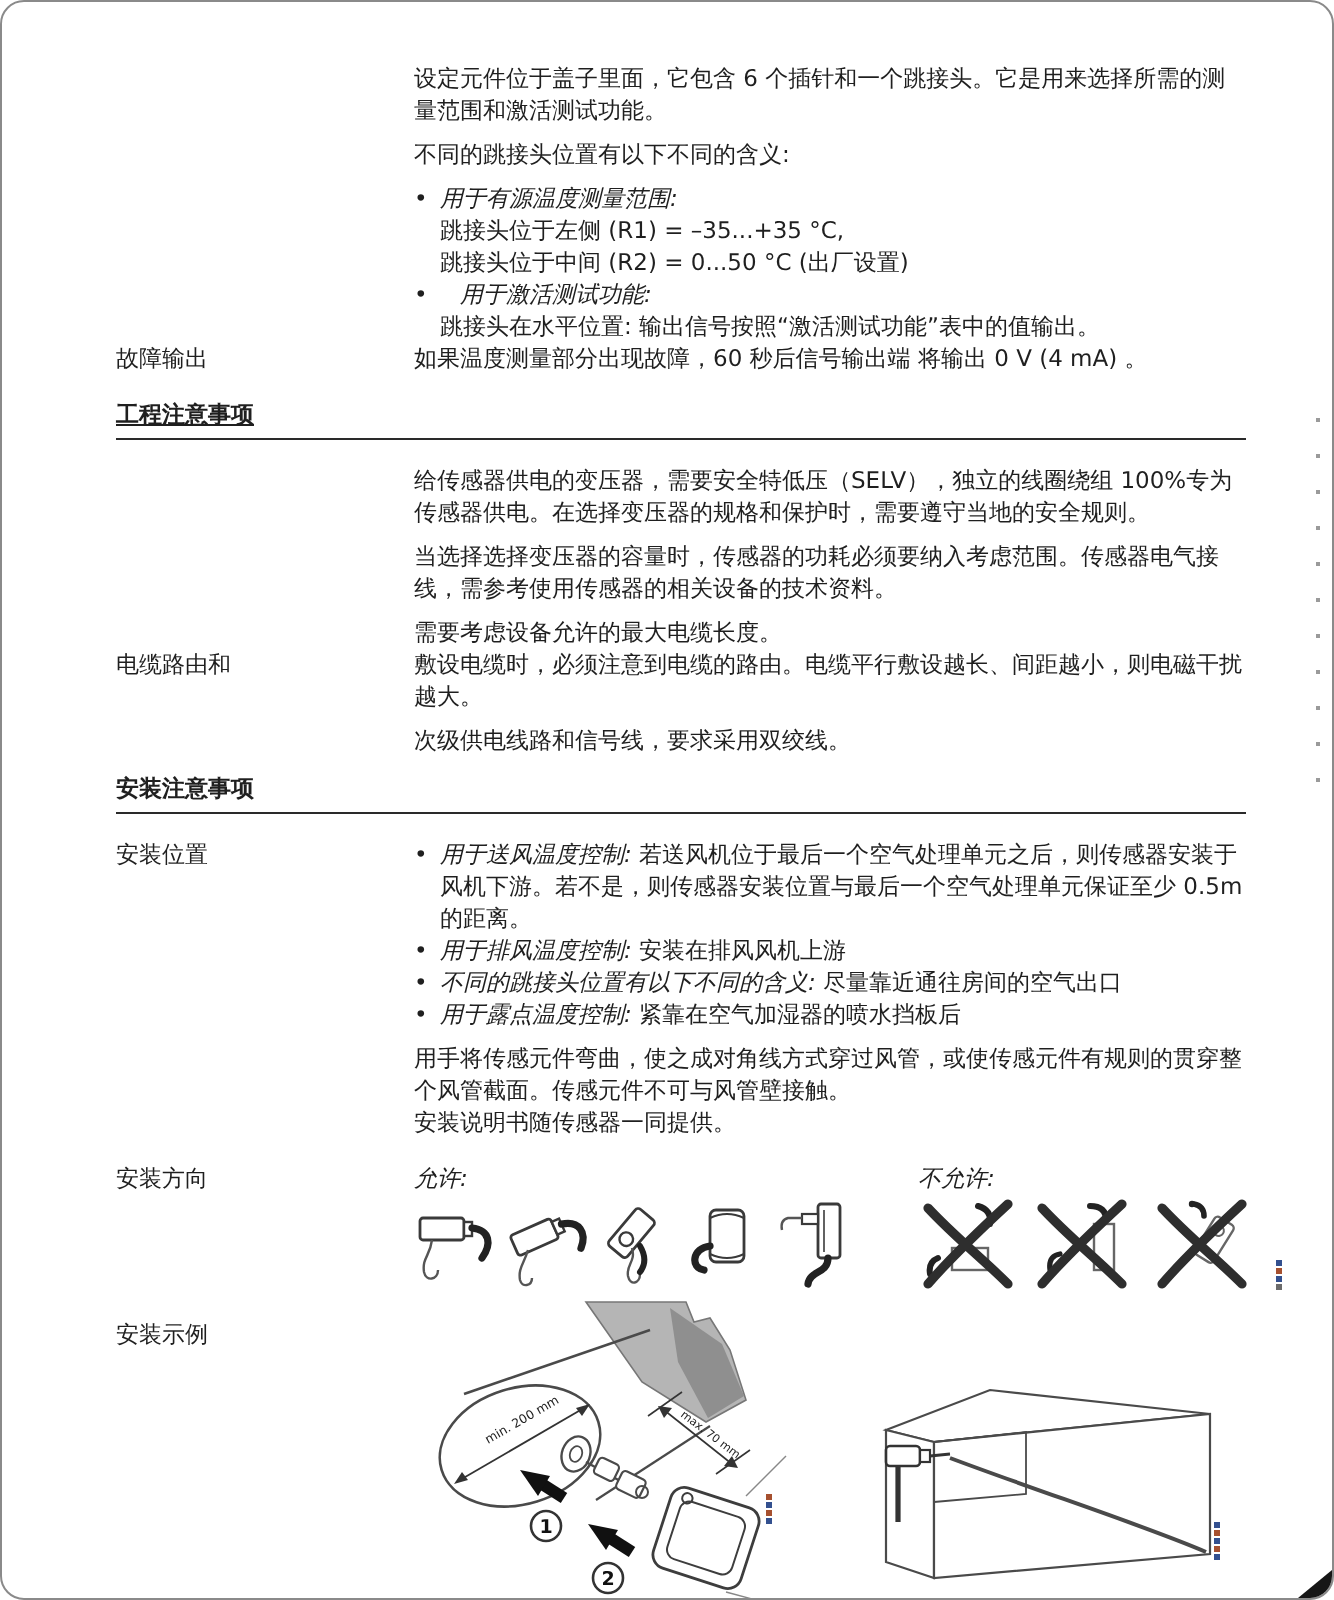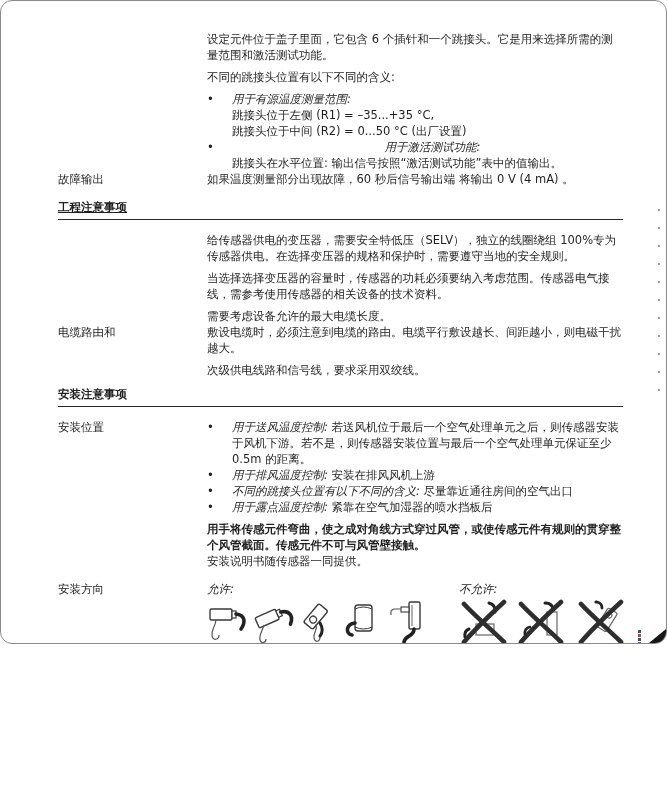--- a/index.html
+++ b/index.html
@@ -1,36 +1,36 @@
 <!DOCTYPE html>
 <html><head>
 <meta charset="utf-8">
 <style>
   html,body{margin:0;padding:0;background:#fff;}
   .page{
-    position:relative;width:667px;height:644px;background:#fff;
+    position:relative;width:667px;height:800px;background:#fff;
     border:1px solid #8a8a8a;border-radius:12px;box-sizing:border-box;overflow:hidden;
     font-family:"DejaVu Sans","Liberation Sans",sans-serif;
     font-size:11.5px;line-height:16px;color:#1f1f1f;
   }
   .content{position:absolute;left:57px;top:30px;width:565px;}
   .row{display:grid;grid-template-columns:149px 1fr;}
   .lbl{padding-right:8px;}
   .p{margin:0 0 6px 0;}
   .p:last-child{margin-bottom:0;}
   .sect{
     font-weight:bold;border-bottom:1.5px solid #2a2a2a;
     padding-bottom:4px;margin:12px 0 12px 0;
   }
   .sect.first{text-decoration:underline;}
   .it{font-style:italic;}
   .bul{display:flex;margin:0;}
   .bdot{width:13px;flex:0 0 13px;}
-  .bbody{flex:1;margin-left:12px;}
-  .mt6{margin-top:6px;font-weight:bold;}
+  .bbody{flex:1;}
+  .mt6{margin-top:6px;}
   .orient-row{margin-top:12px;}
   .orient-body{display:flex;gap:32px;align-items:flex-end;}
   .ocol .cap{font-style:italic;margin-bottom:2px;}
   .strip{display:flex;gap:5px;align-items:flex-end;}
   .strip svg{display:block;}
   .example-row{margin-top:14px;}
   .ex-body{position:relative;height:158px;}
   .ex-left{position:absolute;left:-4px;top:-8px;}
   .ex-right{position:absolute;left:226px;top:26px;}
   .figmark{display:flex;flex-direction:column;gap:1px;}
@@ -61,21 +61,21 @@
           <span class="bdot">•</span>
           <div class="bbody">
             <div class="it">用于有源温度测量范围:</div>
             <div>跳接头位于左侧 (R1) = –35...+35 °C,</div>
             <div>跳接头位于中间 (R2) = 0...50 °C (出厂设置)</div>
           </div>
         </div>
         <div class="bul">
           <span class="bdot">•</span>
           <div class="bbody">
-            <div class="it" style="padding-left:10px;text-align:center;">用于激活测试功能:</div>
+            <div class="it" style="padding-left:10px;">用于激活测试功能:</div>
             <div>跳接头在水平位置: 输出信号按照“激活测试功能”表中的值输出。</div>
           </div>
         </div>
       </div>
     </div>
 
     <div class="row">
       <div class="lbl">故障输出</div>
       <div>如果温度测量部分出现故障，60 秒后信号输出端 将输出 0 V (4 mA) 。</div>
     </div>

